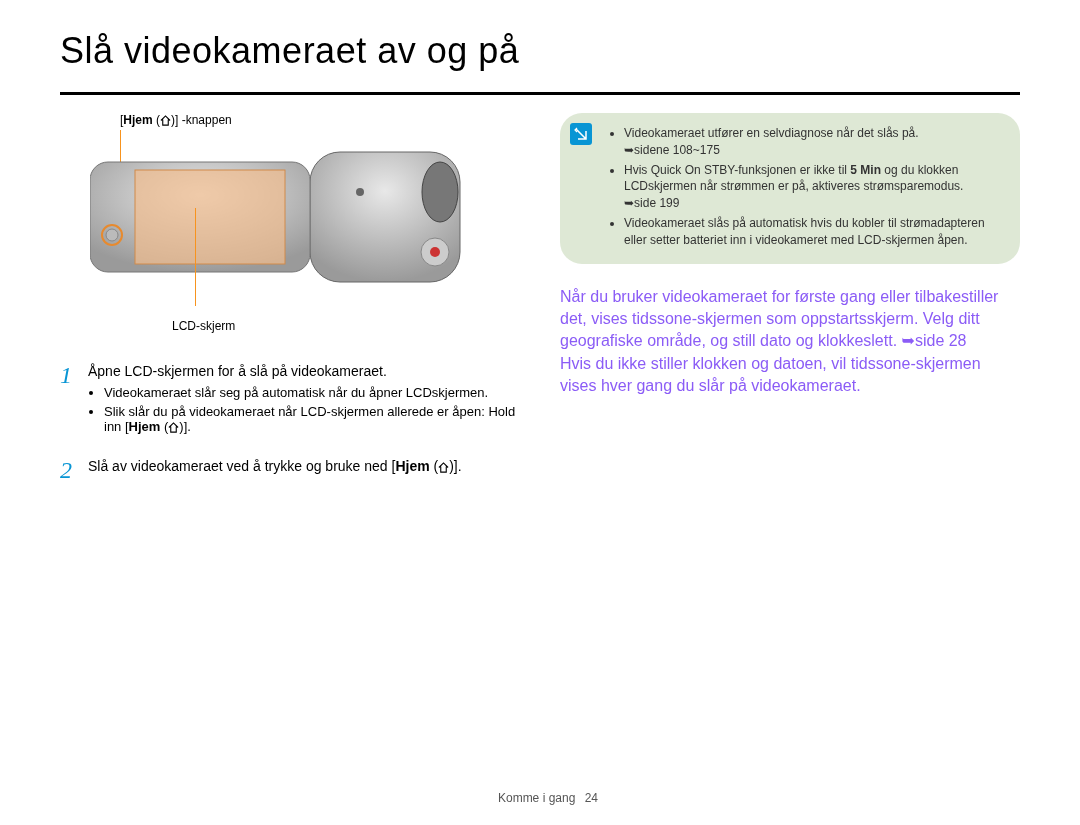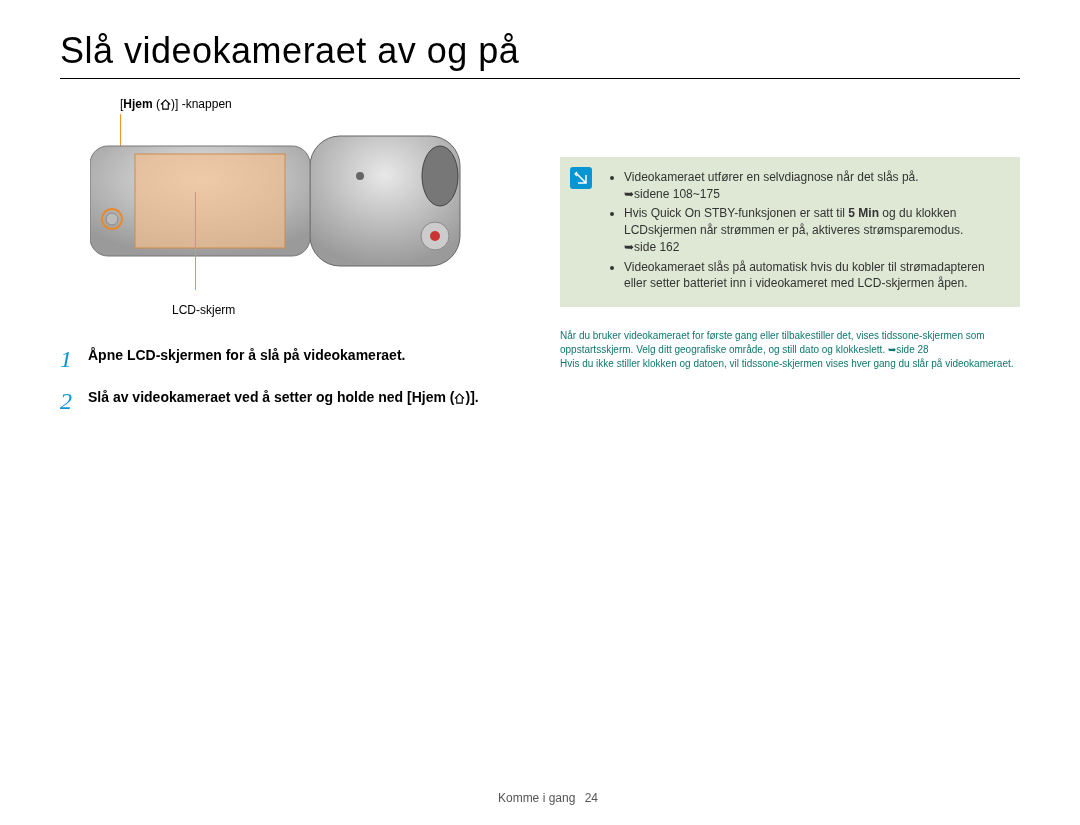--- a/index.html
+++ b/index.html
@@ -9,28 +9,27 @@
     box-sizing: border-box;
     font-family: Arial, Helvetica, sans-serif;
     font-size: 13px;
     color: #000;
     background: #fff;
   }
   h1.page-title {
     font-size: 36px;
     font-weight: 300;
     margin: 0 0 18px 0;
-    border-bottom: 1px solid #000000;
-    padding-bottom: 6px;
+    border-bottom: 3px solid #000000;
+    padding-bottom: 20px;
     letter-spacing: 0.5px;
   }
   .columns {
     display: flex;
     gap: 40px;
-    align-items: center;
   }
   .col-left, .col-right {
     flex: 1;
     min-width: 0;
   }
   
   .figure {
     position: relative;
     width: 400px;
     height: 220px;
@@ -81,21 +80,20 @@
   .step-num {
     font-size: 24px;
     color: #0895d4;
     font-style: italic;
     line-height: 1;
     min-width: 18px;
     font-family: "Times New Roman", serif;
   }
   .step-body {
     font-size: 14px;
-    font-weight: bold;
   }
   .step-list {
     padding-left: 16px;
     margin: 6px 0;
     font-size: 13px;
   }
   .step-list li {
     margin-bottom: 4px;
   }
   .home-icon {
@@ -103,20 +101,21 @@
     vertical-align: middle;
   }
   
   .info-box {
     background: #dee8d5;
     padding: 12px 14px 12px 48px;
     position: relative;
     color: #333;
     font-size: 12px;
     line-height: 1.4;
+    border-radius: 22px;
   }
   .info-box .icon-box {
     position: absolute;
     left: 10px;
     top: 10px;
     width: 22px;
     height: 22px;
     background: #0895d4;
     border-radius: 3px;
     color: #fff;
@@ -146,23 +145,23 @@
     width: 22px;
     height: 22px;
     background: #0895d4;
     border-radius: 3px;
     color: #fff;
     display: flex;
     align-items: center;
     justify-content: center;
   }
   .first-time-body {
-    font-size: 10px;
+    font-size: 16px;
     line-height: 1.4;
-    color: #0f766e;
+    color: #8b5cf6;
   }
   .footer {
     position: absolute;
     bottom: 20px;
     left: 0;
     right: 0;
     text-align: center;
     font-size: 12px;
     color: #555;
     padding-left: 16px;
@@ -212,28 +211,36 @@
       </svg>
 
       <div class="callout-line-lcd"></div>
       <div class="callout-label callout-bottom">LCD-skjerm</div>
     </div>
 
     <div class="step">
       <div class="step-num">1</div>
       <div class="step-body">
         <div>Åpne LCD-skjermen for å slå på videokameraet.</div>
+        <ul class="step-list">
+          <li>Videokameraet slår seg på automatisk når du åpner LCDskjermen.</li>
+          <li>
+            <span>Slik slår du på videokameraet når LCD-skjermen allerede er åpen: Hold inn [</span><b>Hjem</b> (<svg class="home-icon" width="11" height="11" viewBox="0 0 12 12">
+                <path d="M1 6 L6 1 L11 6 M3 5 V11 H9 V5" fill="none" stroke="#000" stroke-width="1.2"></path>
+              </svg>)].
+          </li>
+        </ul>
       </div>
     </div>
 
     <div class="step">
       <div class="step-num">2</div>
       <div class="step-body">
         <div>
-          <span>Slå av videokameraet ved å setter og holde ned [</span><b>Hjem</b> (<svg class="home-icon" width="11" height="11" viewBox="0 0 12 12">
+          <span>Slå av videokameraet ved å trykke og bruke ned [</span><b>Hjem</b> (<svg class="home-icon" width="11" height="11" viewBox="0 0 12 12">
               <path d="M1 6 L6 1 L11 6 M3 5 V11 H9 V5" fill="none" stroke="#000" stroke-width="1.2"></path>
             </svg>)].
         </div>
       </div>
     </div>
   </div>
 
   <div class="col-right">
     <div class="info-box">
       <div class="icon-box">
@@ -241,22 +248,22 @@
             <path d="M2 2 L12 12 M4 12 H12 V4" stroke="#fff" stroke-width="1.5" fill="none"></path>
             <path d="M3 1 L1 3 L3 5" stroke="#fff" stroke-width="1.2" fill="none"></path>
           </svg>
       </div>
       <ul class="info-list">
         <li>
           <span>Videokameraet utfører en selvdiagnose når det slås på. </span><br>
           <span class="arrow">➥</span><span>sidene 108~175</span>
         </li>
         <li>
-          <span>Hvis Quick On STBY-funksjonen er satt til </span><b>5 Min</b><span> og du klokken LCDskjermen når strømmen er på, aktiveres strømsparemodus. </span><br>
-          <span class="arrow">➥</span><span>side 162</span>
+          <span>Hvis Quick On STBY-funksjonen er ikke til </span><b>5 Min</b><span> og du klokken LCDskjermen når strømmen er på, aktiveres strømsparemodus. </span><br>
+          <span class="arrow">➥</span><span>side 199</span>
         </li>
         <li>Videokameraet slås på automatisk hvis du kobler til strømadapteren eller setter batteriet inn i videokameret med LCD-skjermen åpen.</li>
       </ul>
     </div>
 
     <div class="first-time">
       <div class="first-time-body">
         <span>Når du bruker videokameraet for første gang eller tilbakestiller det, vises tidssone-skjermen som oppstartsskjerm. Velg ditt geografiske område, og still dato og klokkeslett. </span><span class="arrow">➥</span><span>side 28</span><br>
         <span>Hvis du ikke stiller klokken og datoen, vil tidssone-skjermen vises hver gang du slår på videokameraet.</span>
       </div>

